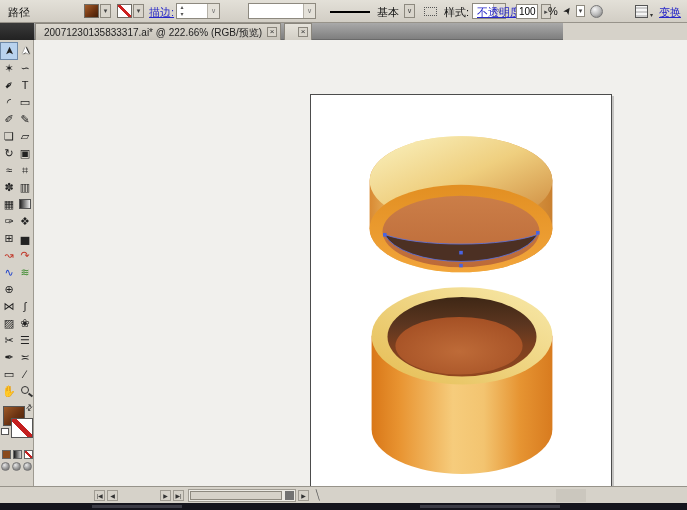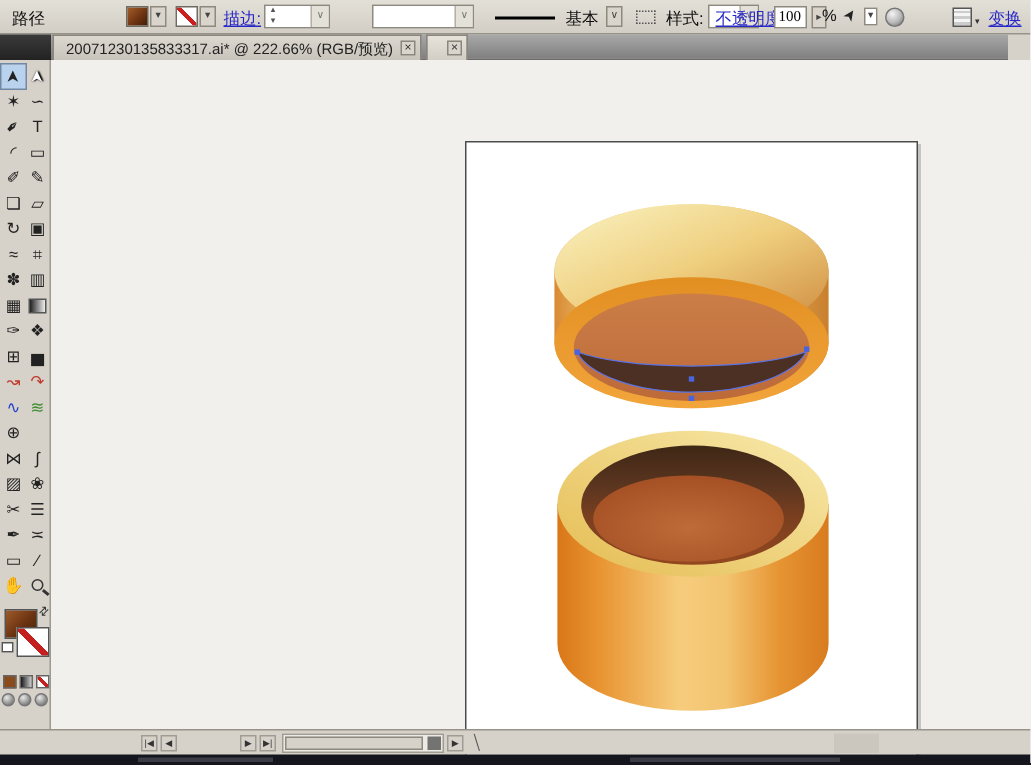--- a/index.html
+++ b/index.html
@@ -21,35 +21,35 @@
   .combo { position:absolute; top:3px; height:16px; background:#fff; border:1px solid #8d897f; }
   .combo .arr { position:absolute; right:0; top:0; width:12px; height:100%; background:#e4e1d9;
      border-left:1px solid #b5b1a8; font-size:7px; color:#777; text-align:center; line-height:14px; }
   .combo .stp { position:absolute; left:1px; top:0; width:8px; height:100%; font-size:6px; color:#555;
      line-height:7px; text-align:center; }
   #stroke-line { position:absolute; left:330px; top:11px; width:40px; height:2px; background:#000; }
   #brush-label { left:377px; }
   #dotted-icon { position:absolute; left:424px; top:7px; width:13px; height:9px;
      border:1px dotted #555; background:transparent; }
   #opacity-input { position:absolute; left:516px; top:4px; width:22px; height:15px;
-     border:1px solid #8d897f; font-size:10px; padding-left:2px; font-family:Liberation Serif, serif; }
+     border:1px solid #8d897f; font-size:10px; padding-left:2px; font-family:Liberation Sans, sans-serif; }
   #opacity-step { left:541px; top:4px; height:15px; width:10px; line-height:13px; }
   #pointer-icon { position:absolute; left:563px; top:5px; font-size:10px; color:#222;
      transform:rotate(-55deg); }
   #pointer-drop { left:576px; top:5px; height:12px; width:9px; line-height:10px; background:#fff; }
   #sphere-icon { position:absolute; left:590px; top:5px; width:13px; height:13px; border-radius:50%;
      background:radial-gradient(circle at 35% 30%,#f4f4f4,#b9b9b9 55%,#6d6d6d); border:1px solid #777; }
   #grid-icon { position:absolute; left:635px; top:5px; width:13px; height:13px; border:1px solid #555;
      background:repeating-linear-gradient(0deg,#ccc 0 2px,#f5f5f5 2px 4px),
                 repeating-linear-gradient(90deg,#ccc 0 2px,#f5f5f5 2px 4px); }
   #grid-drop { position:absolute; left:650px; top:11px; font-size:6px; color:#333; }
   #transform-label { left:659px; }
 
   
-  #tab-bar { position:absolute; left:0; top:23px; width:672px; height:17px;
+  #tab-bar { position:absolute; left:0; top:23px; width:563px; height:17px;
      background:linear-gradient(#a9a9a9,#7f7f7f); border-bottom:1px solid #6a6a6a; }
   #tab-corner { position:absolute; left:0; top:0; width:34px; height:17px;
      background:linear-gradient(#3a3a3a,#222); }
   #tab-strip { position:absolute; left:35px; top:0; height:17px; display:flex; }
   .tab { position:relative; height:17px; padding:2px 18px 0 8px; margin-right:3px;
      background:linear-gradient(#dcd8cf,#c8c4bb); border:1px solid #8a867d; border-bottom:none;
      font-size:10px; color:#222; cursor:pointer; }
   .tab.active { background:linear-gradient(#e6e3db,#d2cec5); }
   .tab-close { position:absolute; right:3px; top:3px; width:10px; height:10px; border:1px solid #8a867d;
      background:#d9d5cc; font-size:8px; line-height:8px; text-align:center; color:#333; cursor:pointer; }

